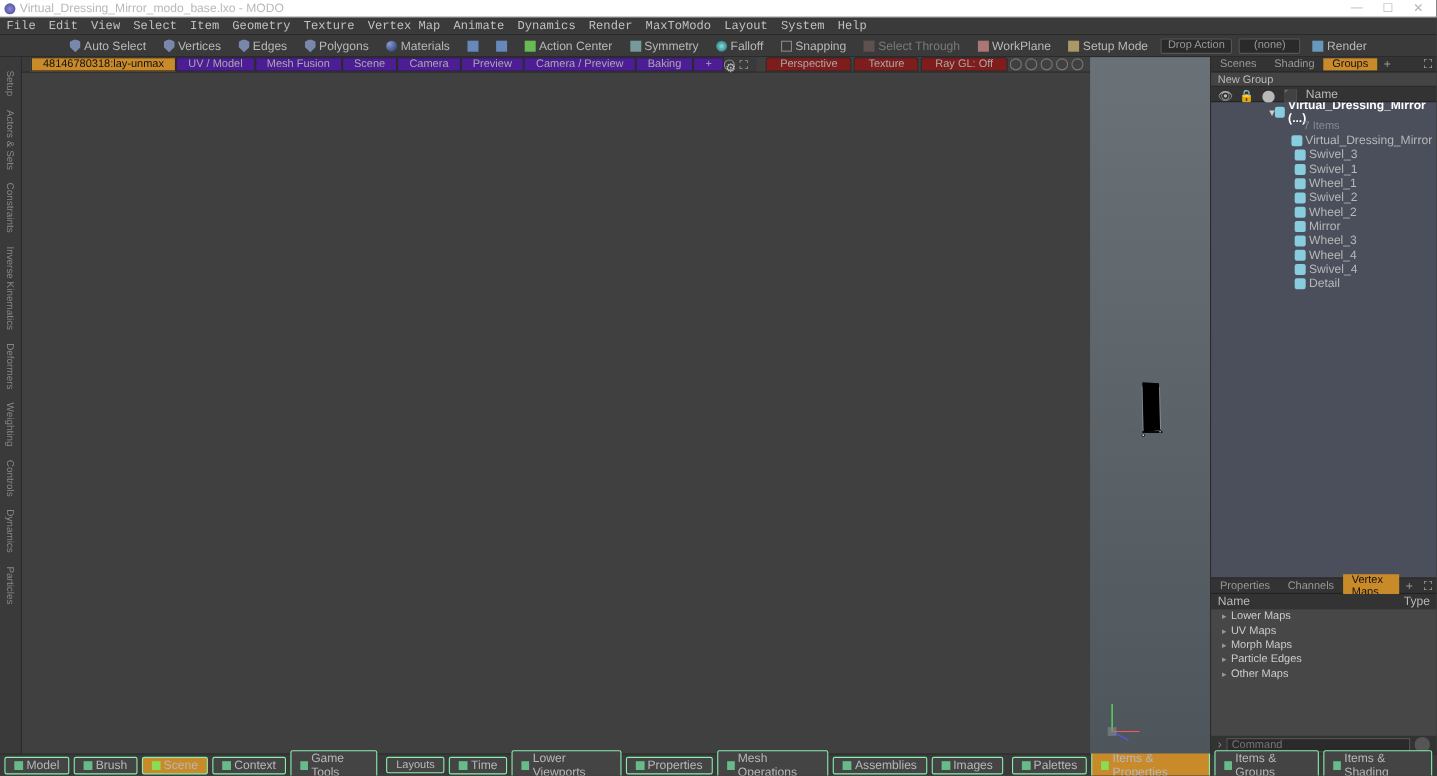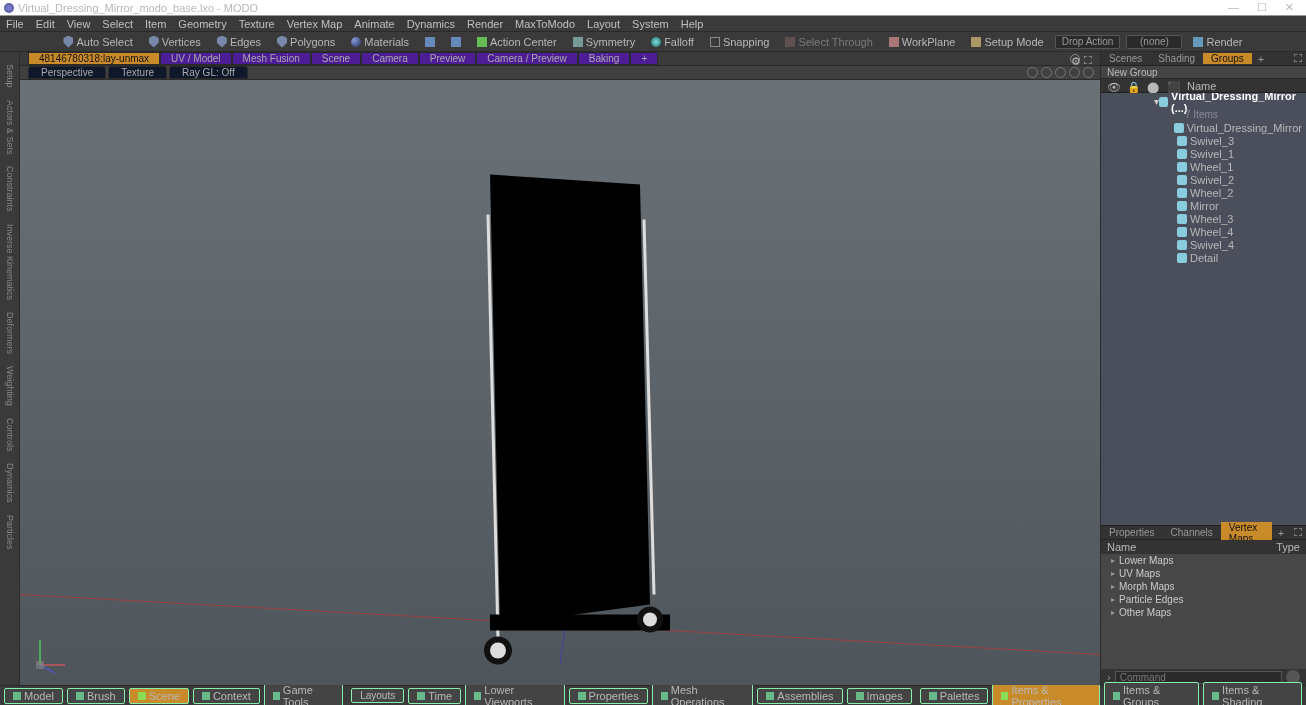--- a/index.html
+++ b/index.html
@@ -1,39 +1,39 @@
 <!DOCTYPE html>
 <html><head>
 <meta charset="utf-8">
 <style>
 * { box-sizing: border-box; margin: 0; padding: 0; font-family: "Segoe UI", Tahoma, sans-serif; font-size: 11px; color: #b8b8b8; user-select: none; }
 body { width: 1306px; height: 705px; background: #404040; overflow: hidden; display: flex; flex-direction: column; }
 .titlebar { height: 16px; background: #fff; color: #333; display: flex; align-items: center; padding: 0 4px; border-bottom: 1px solid #999; }
 .titlebar .icon { width: 10px; height: 10px; border-radius: 50%; background: radial-gradient(circle,#88d,#448); margin-right: 4px; }
 .titlebar .winctrls { margin-left: auto; display: flex; gap: 18px; padding-right: 8px; color:#333;}
 .menubar { height: 16px; background: #3a3a3a; display: flex; align-items: center; padding: 0 6px; gap: 12px; font-size: 10px; border-bottom:1px solid #2a2a2a;}
-.menubar span { color: #c0c0c0; }
+.menubar span { color: #c0c0c0; font-family: Liberation Mono, monospace; }
 .toolbar { height: 20px; background: #3a3a3a; display: flex; align-items: center; justify-content: center; gap: 6px; padding: 0 4px; border-bottom:1px solid #2a2a2a;}
 .tool-btn { display: flex; align-items: center; gap: 3px; padding: 1px 5px; color: #aaa; font-size: 10px; border-radius:2px;}
 .tool-btn .shield { width: 10px; height: 12px; background: #7788aa; clip-path: polygon(50% 0,100% 20%,100% 60%,50% 100%,0 60%,0 20%); }
 .tool-btn .ball { width: 10px; height: 10px; border-radius:50%; background: radial-gradient(circle at 30% 30%, #89d,#235); }
 .tool-btn .sq { width: 10px; height: 10px; background: #6688bb; }
 .tool-btn .snap { width: 10px; height: 10px; border:1px solid #888; }
 .tool-select{background:#2a2a2a;border:1px solid #555;color:#999;padding:0 6px;font-size:10px;border-radius:2px;min-width:56px;height:14px;display:flex;align-items:center;justify-content:center;}
 .content { flex:1; display: flex; background: #404040; }
 .sidebar-v { width: 20px; background: #3a3a3a; display:flex; flex-direction:column; align-items:center; gap:4px; padding-top:8px;border-right:1px solid #2a2a2a;}
 .sidebar-v .vtext { writing-mode: vertical-rl; font-size:9px; color:#888; padding:4px 0;}
-.main { flex:1; display:flex; flex-direction:column;}
+.main { flex:1; display:flex; flex-direction:row;}
 .vp-tabs { height: 14px; background:#3a3a3a; display:flex; align-items:center; gap:0; padding-left:8px; border-bottom:1px solid #2a2a2a;}
 .vp-tabs .tab { padding:0 10px; font-size:10px; color:#aaa; background:#4c1d95; border:1px solid #2a2a2a; height:13px; display:flex;align-items:center;}
 .vp-tabs .tab.active{background:#c98a2a;color:#111;}
 .vp-tabs .right-ico{margin-left:auto;display:flex;gap:4px;padding-right:6px;}
 .vp-tabs .right-ico span{width:10px;height:10px;}
 .vp-subtabs { height: 14px; background:#404040; display:flex; align-items:center; gap:0; padding-left:8px;border-bottom:1px solid #2a2a2a;}
-.vp-subtabs .tab{padding:0 12px;font-size:10px;color:#aaa;background:#0f172a;border:1px solid #2a2a2a;height:13px;display:flex;align-items:center;border-radius:3px 3px 0 0;margin-right:2px;}
+.vp-subtabs .tab{padding:0 12px;font-size:10px;color:#aaa;background:#7f1d1d;border:1px solid #2a2a2a;height:13px;display:flex;align-items:center;border-radius:3px 3px 0 0;margin-right:2px;}
 .vp-subtabs .rico{margin-left:auto;display:flex;gap:3px;padding-right:6px;}
 .vp-subtabs .rico div{width:11px;height:11px;border:1px solid #777;border-radius:50%;}
 .viewport { flex:1; background: linear-gradient(#6a7278,#4e565c); position:relative; overflow:hidden;}
 .viewport svg{width:100%;height:100%;}
 .vp-overlay{position:absolute;right:10px;bottom:8px;text-align:right;font-size:10px;color:#c0c090;line-height:13px;}
 .vp-overlay .noitem{color:#d9b060;}
 .axis-gizmo{position:absolute;left:10px;bottom:10px;width:40px;height:40px;}
 .right-panel { width: 206px; background:#3a3a3a; display:flex; flex-direction:column; border-left:1px solid #2a2a2a;}
 .rp-tabs{height:14px;display:flex;align-items:center;background:#333;border-bottom:1px solid #222;}
 .rp-tabs .tab{padding:0 8px;font-size:10px;color:#999;}

